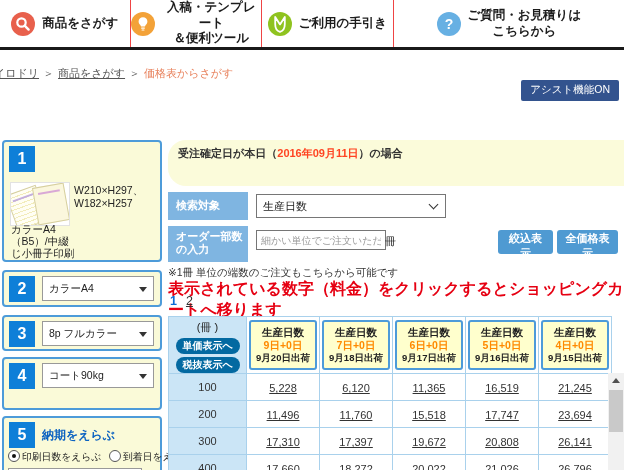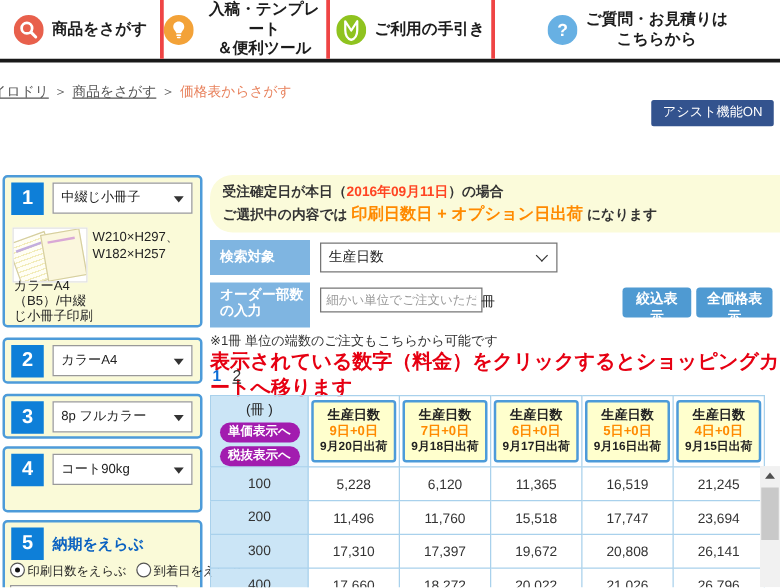--- a/index.html
+++ b/index.html
@@ -5,21 +5,21 @@
   html,body { margin:0; padding:0; background:#fff; }
   #app {
     position:relative; width:624px; height:470px; overflow:hidden;
     background:#fff; font-family:"Liberation Sans","DejaVu Sans",sans-serif;
     color:#222;
   }
   
   .topnav { position:absolute; top:0; left:0; width:624px; height:47px;
     border-bottom:3px solid #191919; display:flex; background:#fff; }
   .nav-item { display:flex; align-items:center; justify-content:center; gap:7px;
-    border-right:3px solid #ef4444; cursor:pointer; }
+    border-right:1px solid #ef4444; cursor:pointer; }
   .nav-item:last-child { border-right:none; }
   .nav-item .lbl { font-weight:bold; font-size:12.5px; color:#1c1c1c; line-height:1.25; text-align:center; }
   .ni1 { width:130px; } .ni2 { width:131px; } .ni3 { width:131px; } .ni4 { width:231px; }
   .nav-icon { width:24px; height:24px; flex:0 0 24px; }
   
   .breadcrumb { position:absolute; top:66px; left:-6px; font-size:11px; color:#555; white-space:nowrap; }
   .breadcrumb a { color:#555; text-decoration:underline; cursor:pointer; }
   .breadcrumb .sep { margin:0 4px; color:#555; }
   .breadcrumb .current { color:#e8825d; }
   .assist-btn { position:absolute; top:80px; right:5px; background:#33538e; color:#fff;
@@ -89,31 +89,31 @@
   .cart-note { position:absolute; left:168px; top:279px; font-size:16px; font-weight:bold; color:#e60012; }
   .pagination { position:absolute; left:170px; top:294px; font-size:12.5px; }
   .pagination .cur { color:#0a6cd6; font-weight:bold; }
   .pagination a { color:#333; text-decoration:underline; margin-left:9px; cursor:pointer; }
   
   table.price { position:absolute; left:168px; top:316px; border-collapse:collapse; table-layout:fixed; }
   table.price td { border:1px solid #a9d1ec; padding:0; }
   td.corner { width:77px; background:#cbe5f6; }
   .corner-in { display:flex; flex-direction:column; align-items:center; gap:3px; padding-top:2px; }
   .corner-in .u { font-size:11px; color:#222; }
-  .mini-btn { width:64px; height:16px; background:#a21caf; color:#fff; border:none; border-radius:8px;
+  .mini-btn { width:64px; height:16px; background:#0369a1; color:#fff; border:none; border-radius:8px;
     font-size:10px; font-weight:bold; line-height:15px; cursor:pointer; font-family:inherit; padding:0; }
   td.hcell { width:72px; height:56px; background:#fff; }
   .hbox { margin:2px; height:46px; border:2px solid #4d9bd9; border-radius:3px; background:#ffffcd;
     display:flex; flex-direction:column; align-items:center; justify-content:center; cursor:pointer; }
   .hbox .t1 { font-size:10.5px; font-weight:bold; color:#222; line-height:13px; }
   .hbox .t2 { font-size:10.5px; font-weight:bold; color:#ff8a00; line-height:13px; }
   .hbox .t3 { font-size:9.5px; font-weight:bold; color:#222; line-height:12px; }
   td.qty { background:#cbe5f6; text-align:center; font-size:11px; color:#333; height:26px; }
   td.pcell { background:#fff; text-align:center; height:26px; }
-  td.pcell a { font-size:11px; color:#333; cursor:pointer;margin-top:24px; }
+  td.pcell a { font-size:11px; color:#333; text-decoration:underline; cursor:pointer;margin-top:24px; }
   
   .vscroll { position:absolute; left:608px; top:373px; width:16px; height:97px; background:#f1f1f1; }
   .vs-arrow { position:absolute; left:0; top:0; width:16px; height:15px; background:#f1f1f1; cursor:pointer; }
   .vs-arrow::after { content:""; position:absolute; left:4px; top:5px; width:0; height:0;
     border-left:4px solid transparent; border-right:4px solid transparent; border-bottom:5px solid #505050; }
   .vs-thumb { position:absolute; left:1px; top:17px; width:14px; height:42px; background:#c9c9c9; cursor:grab; }
 </style>
 </head>
 <body>
 
@@ -155,21 +155,20 @@
 
   <div class="breadcrumb">
     <a>イロドリ</a><span class="sep">＞</span><a>商品をさがす</a><span class="sep">＞</span><span class="current">価格表からさがす</span>
   </div>
 
   <div class="assist-btn">アシスト機能ON</div>
 
 
   <div class="sbox" id="sbox1">
     <div class="stepnum">1</div>
-    <div class="sdd"><span>中綴じ小冊子</span><span class="tri"></span></div>
     <div class="prod-img">
       <div class="book book-l"></div>
       <div class="book book-r"></div>
     </div>
     <div class="size-text">
       <div>W210×H297、</div>
       <div>W182×H257</div>
     </div>
     <div class="prod-label">
       <div>カラーA4</div>
@@ -198,21 +197,20 @@
     <div class="step-title">納期をえらぶ</div>
     <div class="radio-row">
       <span class="rb sel"></span><span>印刷日数をえらぶ</span>
       <span class="rb" style="margin-left:5px;"></span><span>到着日をえらぶ</span>
     </div>
     <div class="sdd5"></div>
   </div>
 
   <div class="notice">
     <div class="n1"><span>受注確定日が本日（</span><span class="date-red">2016年09月11日</span><span>）の場合</span></div>
-    <div class="n2"><span>ご選択中の内容では </span><span class="em-orange">印刷日数日</span><span class="em-orange"> + </span><span class="em-orange">オプション日出荷</span><span> になります</span></div>
   </div>
 
   <div class="blue-label" id="search-label">検索対象</div>
   <div class="fselect"><span>生産日数</span><span class="chev"></span></div>
 
   <div class="blue-label" id="order-label"><span>オーダー部数</span><br><span>の入力</span></div>
   <input class="order-input" type="text" placeholder="細かい単位でご注文いただけます" style="">
   <span class="unit-lbl">冊</span>
   <button class="blue-btn" id="filter-btn">絞込表示</button>
   <button class="blue-btn" id="all-btn">全価格表示</button>

